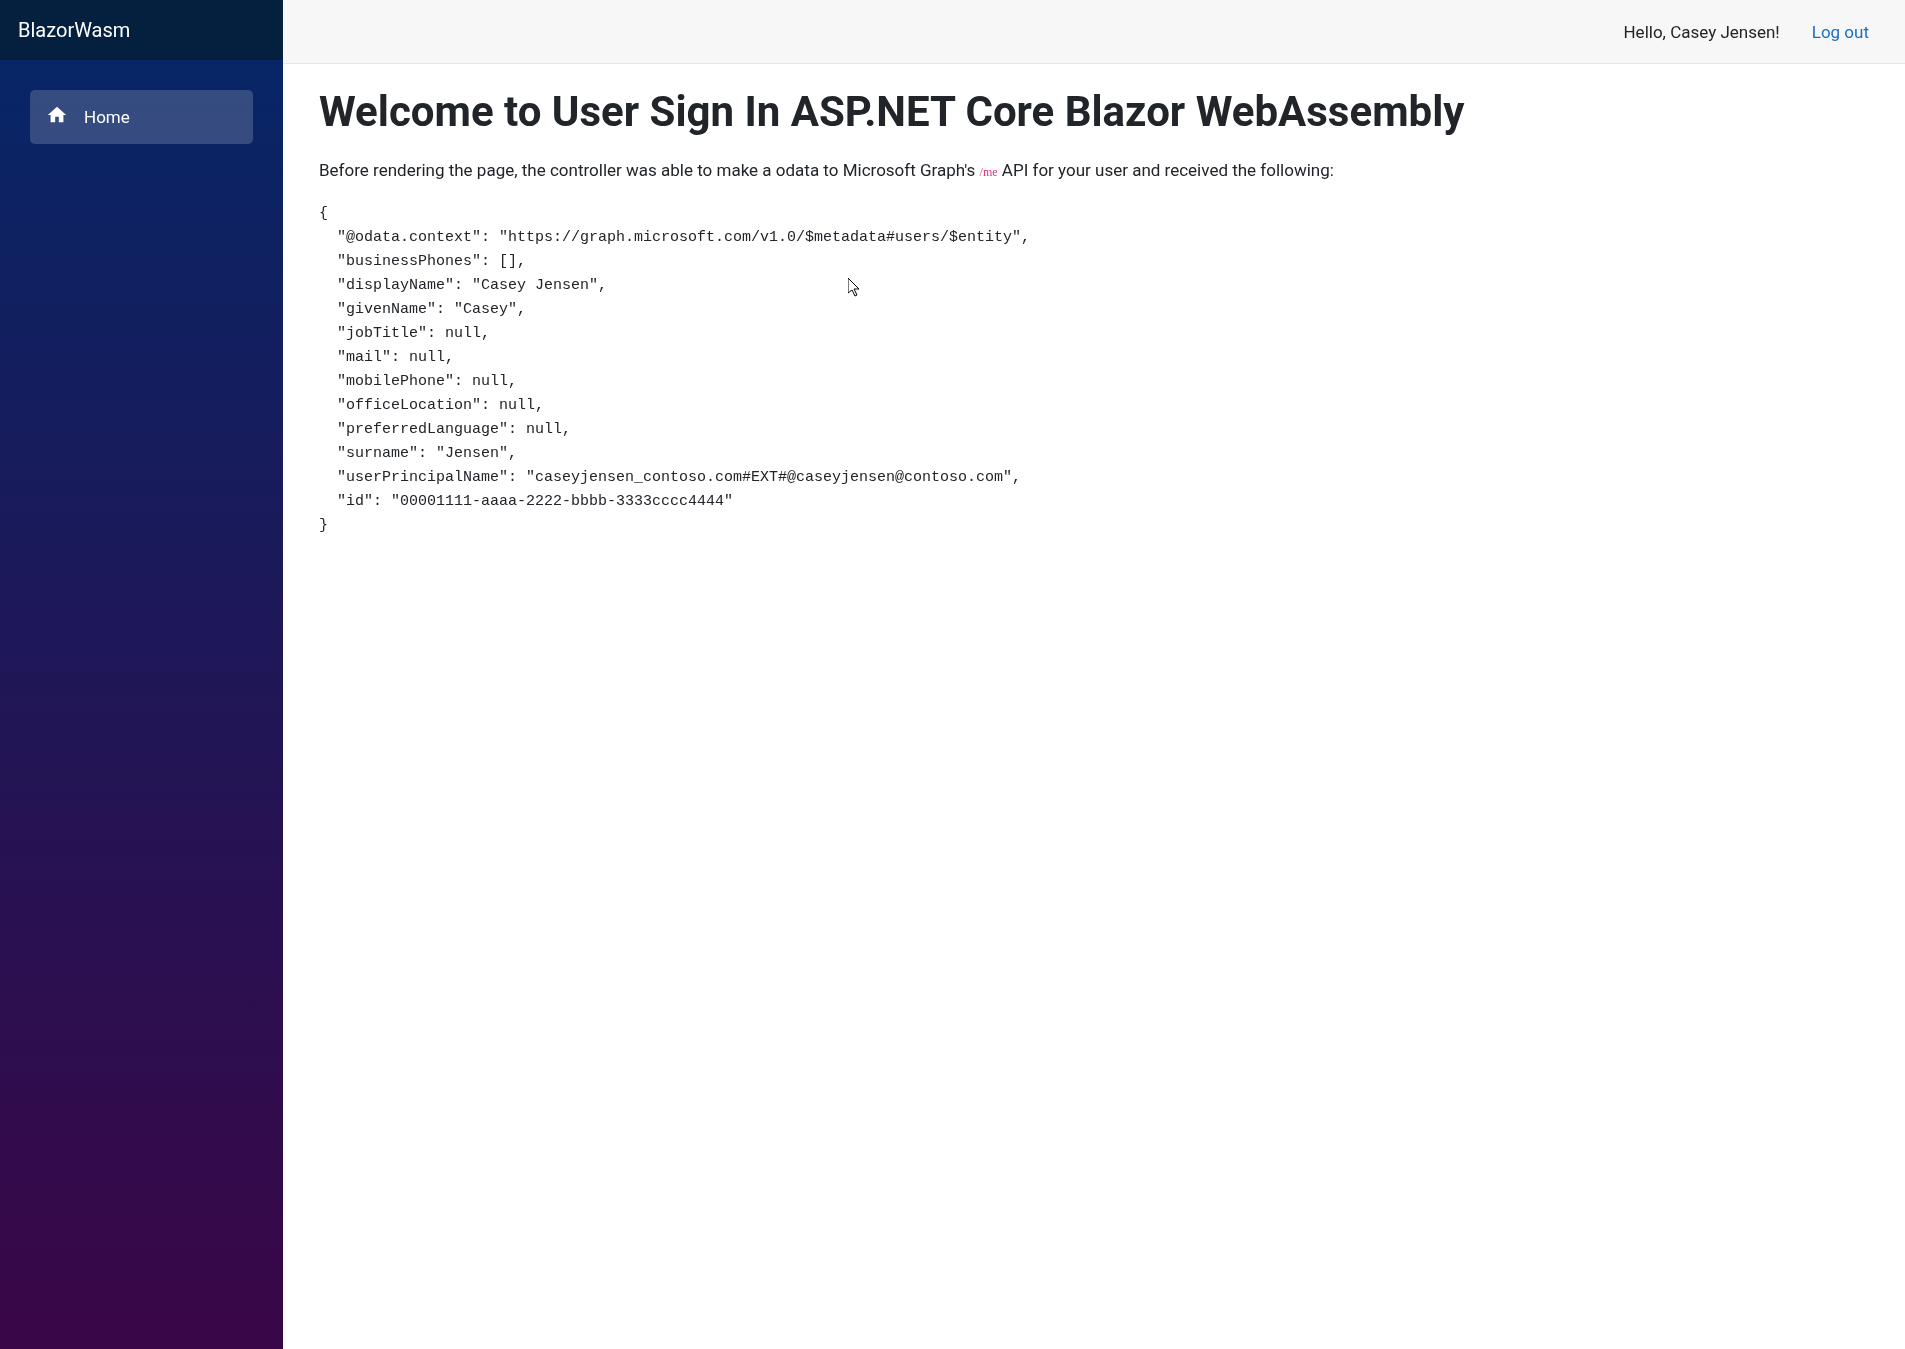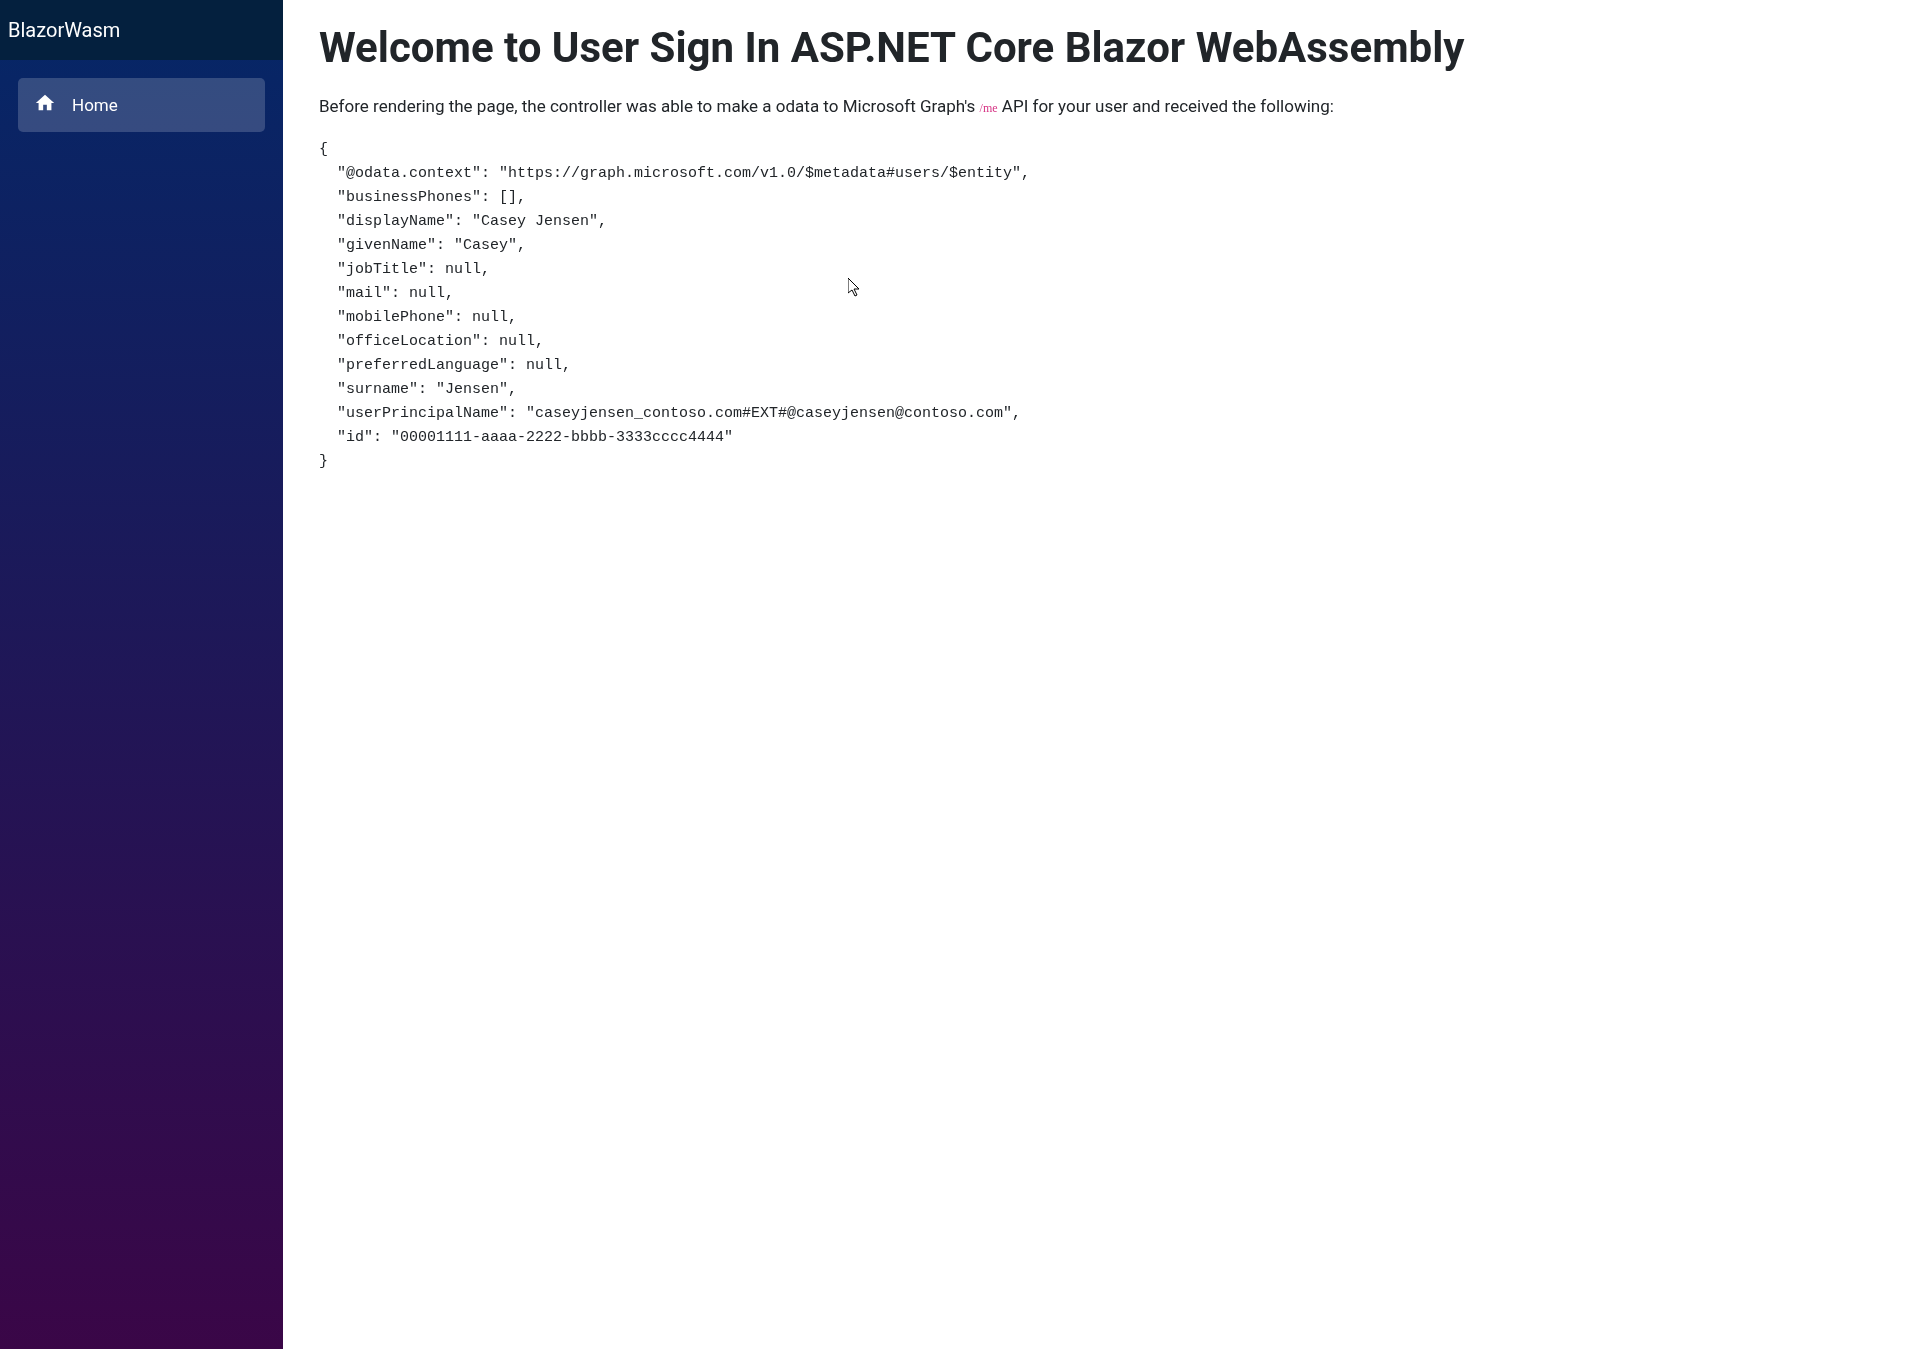--- a/index.html
+++ b/index.html
@@ -17,26 +17,26 @@
     }
     .sidebar {
       width: 283px;
       background: linear-gradient(180deg, #052767 0%, #3a0647 100%);
       display: flex;
       flex-direction: column;
       flex-shrink: 0;
     }
     .sidebar-header {
       background: #04203e;
-      padding: 18px 8px;
+      padding: 18px 18px;
       font-size: 20px;
       color: #fff;
     }
     .nav-menu {
-      padding: 18px;
+      padding: 30px;
     }
     .nav-item {
       display: flex;
       align-items: center;
       padding: 14px 16px;
       color: #fff;
       text-decoration: none;
       border-radius: 5px;
       background: rgba(255,255,255,0.18);
       font-size: 17px;
@@ -120,20 +120,24 @@
         <svg viewBox="0 0 24 24">
             <path d="M10 20v-6h4v6h5v-8h3L12 3 2 12h3v8z"></path>
           </svg>
       </span>
       <span>Home</span>
     </a>
   </nav>
 </aside>
 
 <div class="main-wrapper">
+  <div class="top-row">
+    <span class="greeting">Hello, Casey Jensen!</span>
+    <a class="logout-link">Log out</a>
+  </div>
   <main class="content">
     <h1>Welcome to User Sign In ASP.NET Core Blazor WebAssembly</h1>
     <p>
       <span>Before rendering the page, the controller was able to make a odata to Microsoft Graph's </span><code class="inline">/me</code><span> API for your user and received the following:</span>
     </p>
     <pre>{
   "@odata.context": "https://graph.microsoft.com/v1.0/$metadata#users/$entity",
   "businessPhones": [],
   "displayName": "Casey Jensen",
   "givenName": "Casey",

